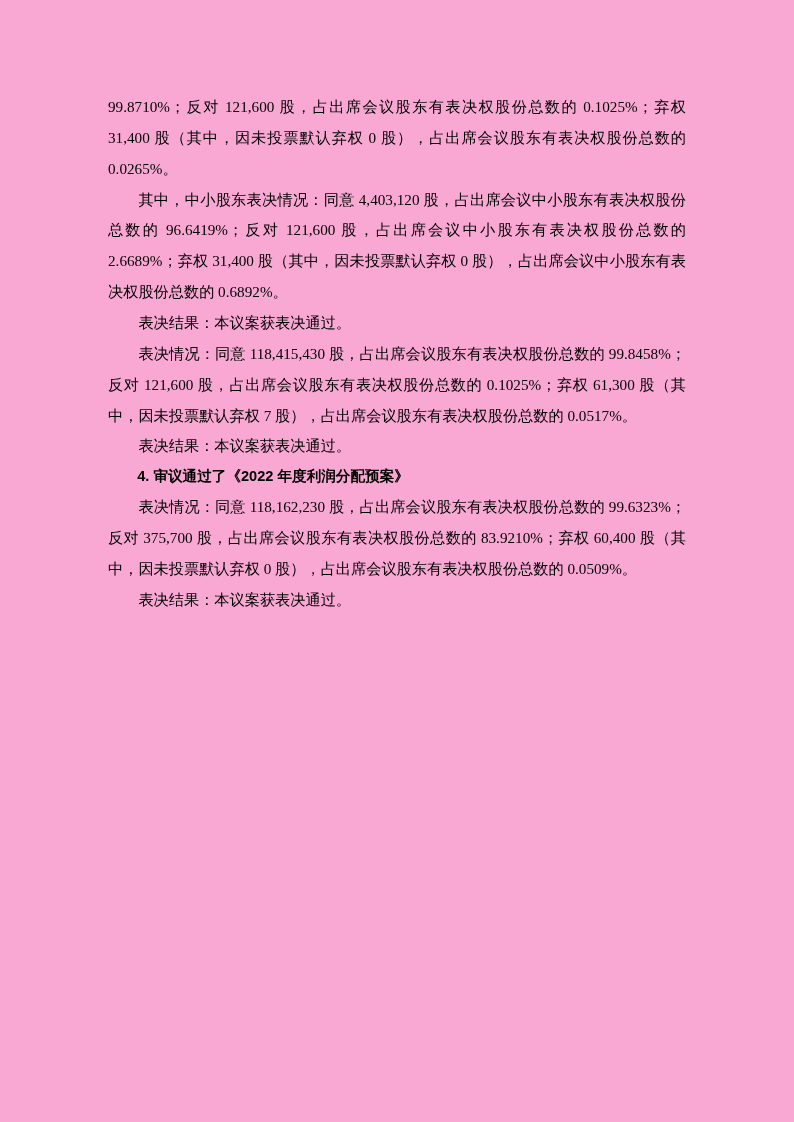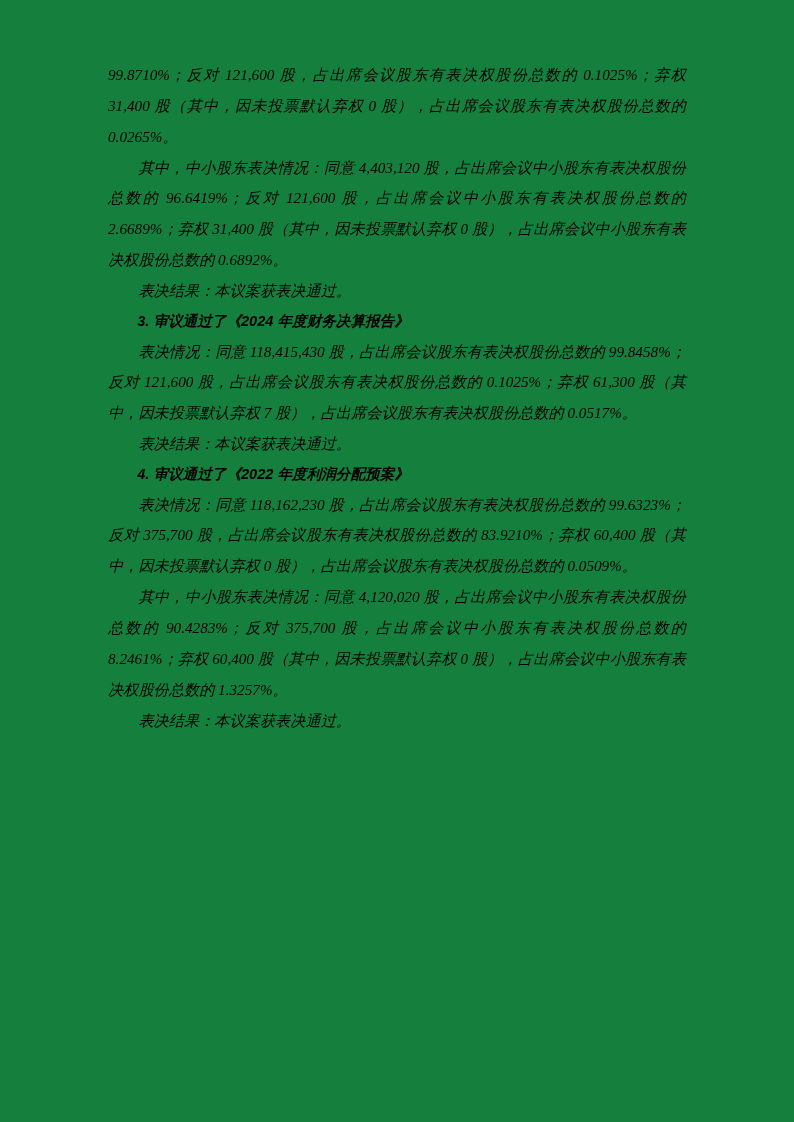--- a/index.html
+++ b/index.html
@@ -3,28 +3,27 @@
 <meta charset="utf-8">
 <style>
   html, body {
     margin: 0;
     padding: 0;
     background: #d9d9d9;
   }
   .page {
     width: 794px;
     height: 1122px;
-    background: #15803d;
+    background: #f9a8d4;
     margin: 0 auto;
     position: relative;
     box-sizing: border-box;
-    padding: 60px 108px 80px 108px;
+    padding: 92px 108px 80px 108px;
     font-family: "Liberation Serif", "DejaVu Serif", serif;
     color: #000000;
-    font-style: italic;
   }
   .doc-body {
     font-size: 15.2px;
     line-height: 2.03;
     text-align: justify;
     text-justify: inter-ideograph;
   }
   p {
     margin: 0;
     padding: 0;
@@ -47,30 +46,28 @@
 
 <div class="page">
   <div class="doc-body">
 
     <p class="para-noindent">99.8710%；反对 121,600 股，占出席会议股东有表决权股份总数的 0.1025%；弃权 31,400 股（其中，因未投票默认弃权 0 股），占出席会议股东有表决权股份总数的 0.0265%。</p>
 
     <p class="para">其中，中小股东表决情况：同意 4,403,120 股，占出席会议中小股东有表决权股份总数的 96.6419%；反对 121,600 股，占出席会议中小股东有表决权股份总数的 2.6689%；弃权 31,400 股（其中，因未投票默认弃权 0 股），占出席会议中小股东有表决权股份总数的 0.6892%。</p>
 
     <p class="para">表决结果：本议案获表决通过。</p>
 
-    <p class="heading">3. 审议通过了《2024 年度财务决算报告》</p>
 
     <p class="para">表决情况：同意 118,415,430 股，占出席会议股东有表决权股份总数的 99.8458%；反对 121,600 股，占出席会议股东有表决权股份总数的 0.1025%；弃权 61,300 股（其中，因未投票默认弃权 7 股），占出席会议股东有表决权股份总数的 0.0517%。</p>
 
 
     <p class="para">表决结果：本议案获表决通过。</p>
 
     <p class="heading">4. 审议通过了《2022 年度利润分配预案》</p>
 
     <p class="para">表决情况：同意 118,162,230 股，占出席会议股东有表决权股份总数的 99.6323%；反对 375,700 股，占出席会议股东有表决权股份总数的 83.9210%；弃权 60,400 股（其中，因未投票默认弃权 0 股），占出席会议股东有表决权股份总数的 0.0509%。</p>
 
-    <p class="para">其中，中小股东表决情况：同意 4,120,020 股，占出席会议中小股东有表决权股份总数的 90.4283%；反对 375,700 股，占出席会议中小股东有表决权股份总数的 8.2461%；弃权 60,400 股（其中，因未投票默认弃权 0 股），占出席会议中小股东有表决权股份总数的 1.3257%。</p>
 
     <p class="para">表决结果：本议案获表决通过。</p>
 
 
   </div>
 </div>
 
 </body></html>

